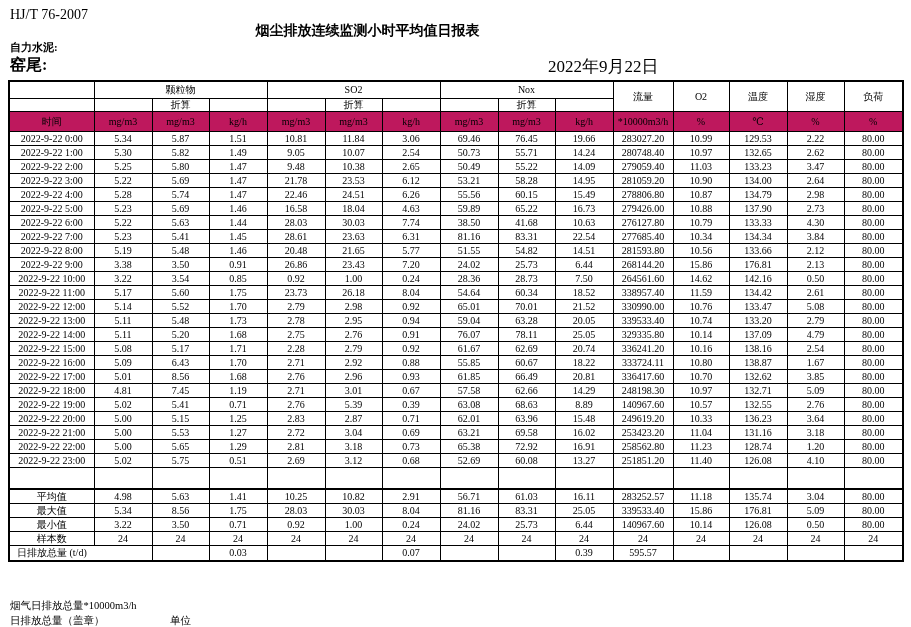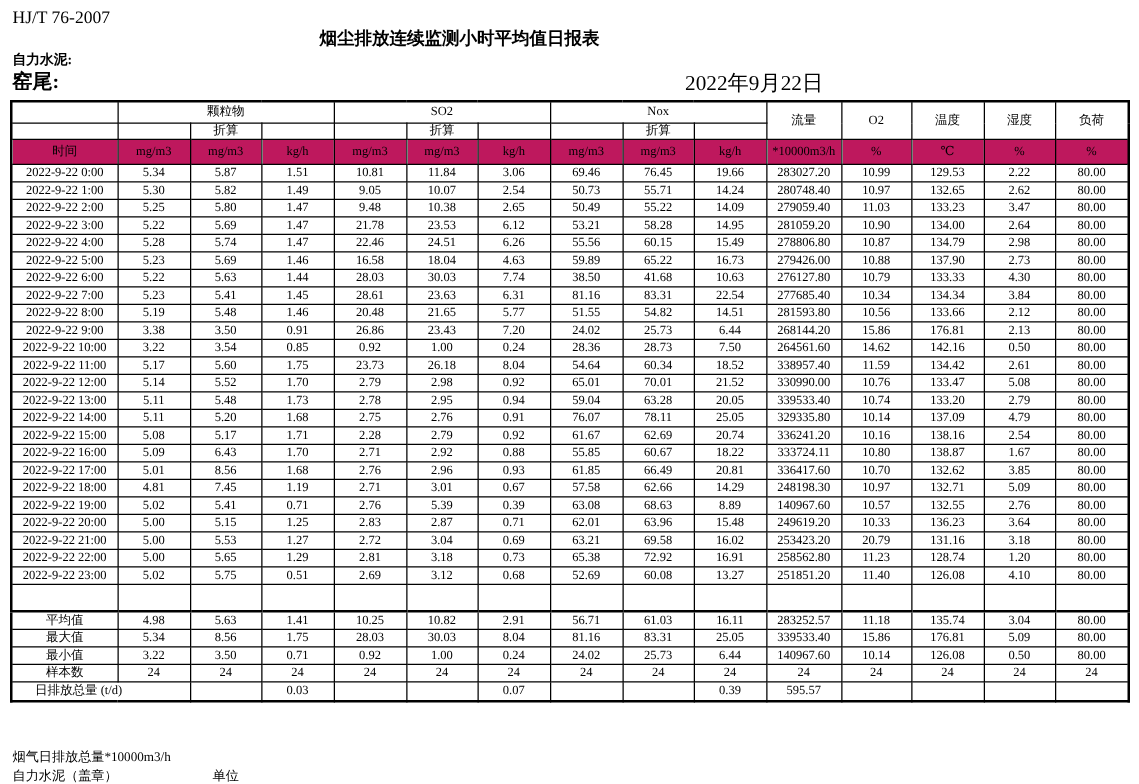--- a/index.html
+++ b/index.html
@@ -16,21 +16,21 @@
   td{border:1px solid #000;text-align:center;font-size:10px;line-height:12px;
      padding:0;white-space:nowrap;overflow:hidden;}
   tr.hr1 td{height:16px;}
   tr.hr2 td{height:12px;}
   tr.hr3 td{height:19px;background:#be185d;}
   tr.data-row td{height:13px;}
   tr.blank-row td{height:20px;}
   tr.summary-row td{height:13px;}
   tr.summary-row.first td{border-top:2px solid #000;}
   tr.total-row td{height:14px;}
-  td.left{text-align:left;padding-left:18px;}
+  td.left{text-align:left;padding-left:7px;}
   .foot1{left:10px;top:599px;font-size:10.5px;}
   .foot2{left:10px;top:614px;font-size:10.5px;}
   .foot2 .unit{position:absolute;left:160px;top:0;text-align:center;}
 </style>
 </head>
 <body>
 
 <div class="abs std">HJ/T  76-2007</div>
 <div class="abs title">烟尘排放连续监测小时平均值日报表</div>
 <div class="abs company">自力水泥:</div>
@@ -460,21 +460,21 @@
         <td>5.00</td>
         <td>5.53</td>
         <td>1.27</td>
         <td>2.72</td>
         <td>3.04</td>
         <td>0.69</td>
         <td>63.21</td>
         <td>69.58</td>
         <td>16.02</td>
         <td>253423.20</td>
-        <td>20.79</td>
+        <td>11.04</td>
         <td>131.16</td>
         <td>3.18</td>
         <td>80.00</td>
       </tr>
       <tr class="data-row">
         <td>2022-9-22 22:00</td>
         <td>5.00</td>
         <td>5.65</td>
         <td>1.29</td>
         <td>2.81</td>
@@ -605,15 +605,15 @@
         <td></td>
         <td></td>
         <td></td>
         <td></td>
       </tr>
     </tbody>
 </table>
 
 <div class="abs foot1">烟气日排放总量*10000m3/h</div>
 <div class="abs foot2">
-  <span>自力水泥（盖章）</span>
+  <span>日排放总量（盖章）</span>
   <span class="unit">单位</span>
 </div>
 
 </body></html>

